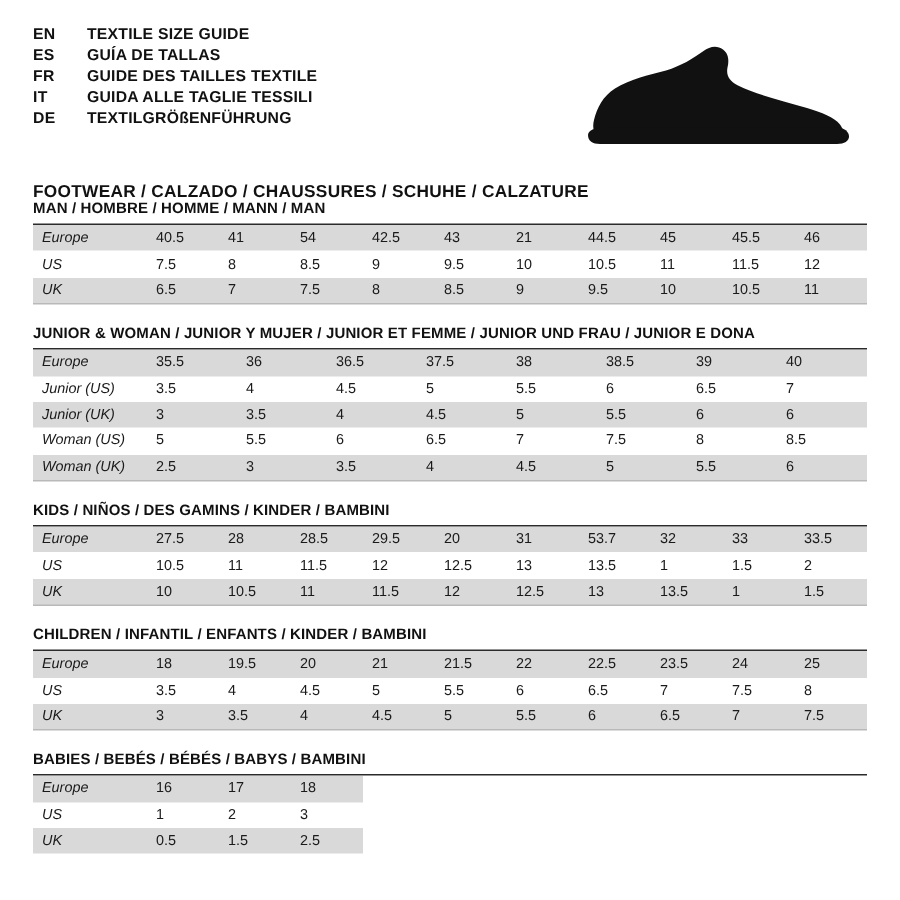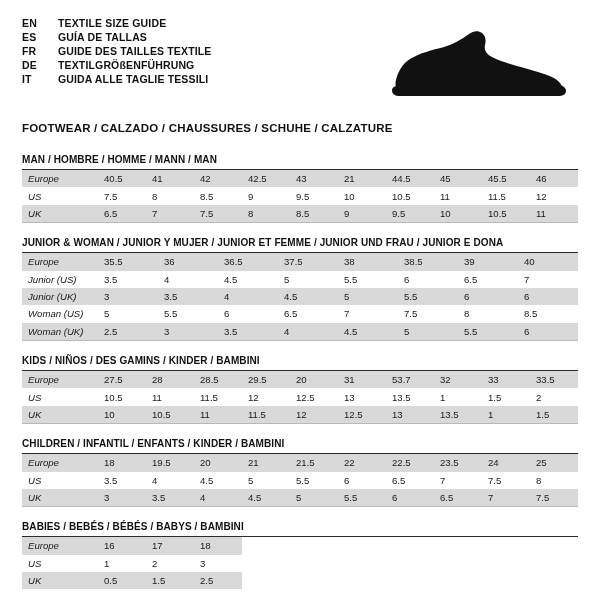--- a/index.html
+++ b/index.html
@@ -100,21 +100,21 @@
   .rowlabel {
     color: #1a1a1a;
     font-style: italic;
   }
 
   
   table.sizes.partial tr.shaded td.empty {
     background: transparent;
   }
 
-  .block.first { margin-top: 20px; }
+  .block.first { margin-top: 0; }
 </style>
 </head>
 <body>
 
 <div class="page">
 
   <div class="header">
     <table class="lang-table">
       <tbody>
         <tr>
@@ -123,47 +123,47 @@
         </tr>
         <tr>
           <td class="lang-code">ES</td>
           <td class="lang-name">GUÍA DE TALLAS</td>
         </tr>
         <tr>
           <td class="lang-code">FR</td>
           <td class="lang-name">GUIDE DES TAILLES TEXTILE</td>
         </tr>
         <tr>
+          <td class="lang-code">IT</td>
+          <td class="lang-name">GUIDA ALLE TAGLIE TESSILI</td>
+        </tr>
+        <tr>
           <td class="lang-code">DE</td>
           <td class="lang-name">TEXTILGRÖßENFÜHRUNG</td>
-        </tr>
-        <tr>
-          <td class="lang-code">IT</td>
-          <td class="lang-name">GUIDA ALLE TAGLIE TESSILI</td>
         </tr>
       </tbody>
     </table>
 
     <svg class="shoe" viewBox="0 0 190 74" aria-hidden="true">
       <path fill="#111111" d="M16 52 C18 44 22 36 30 31 C40 25 52 22 64 19 C74 16 82 11 89 6 C93 3 98 2 102 5 C106 8 106 13 105 17 C104 22 106 26 112 29 C124 35 141 39 158 44 C168 47 176 50 180 55 C183 59 183 64 178 65 L24 65 C18 65 14 60 16 52 Z"></path>
       <path fill="#111111" d="M12 62 C12 59 16 57 24 57 L178 57 C183 57 186 60 186 63 C186 66 183 68 178 68 L20 68 C15 68 12 66 12 62 Z"></path>
     </svg>
   </div>
 
   <div class="footwear-title">FOOTWEAR / CALZADO / CHAUSSURES / SCHUHE / CALZATURE</div>
 
   <div class="block first">
     <div class="block-title">MAN / HOMBRE / HOMME / MANN / MAN</div>
     <table class="sizes">
       <tbody>
         <tr class="shaded">
           <td class="rowlabel">Europe</td>
           <td>40.5</td>
           <td>41</td>
-          <td>42</td>
+          <td>54</td>
           <td>42.5</td>
           <td>43</td>
           <td>21</td>
           <td>44.5</td>
           <td>45</td>
           <td>45.5</td>
           <td>46</td>
         </tr>
         <tr>
           <td class="rowlabel">US</td>

